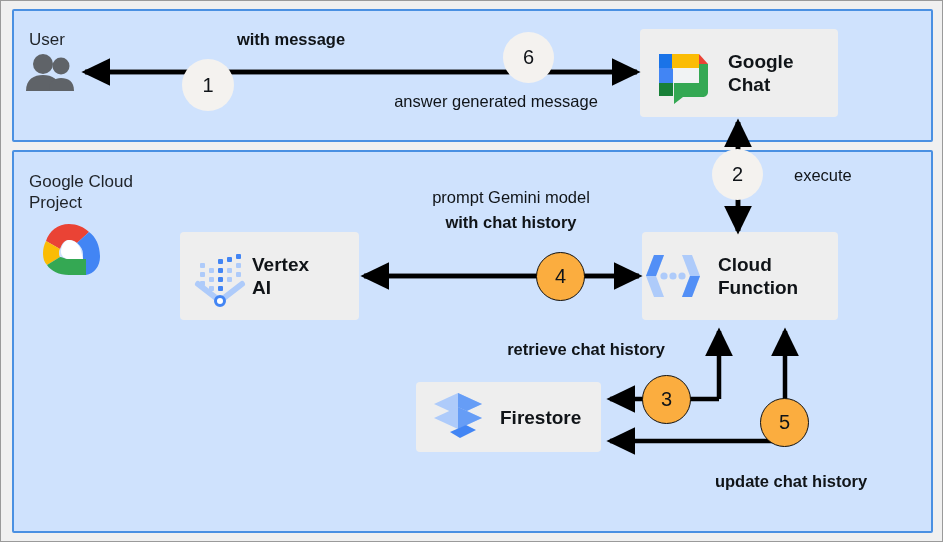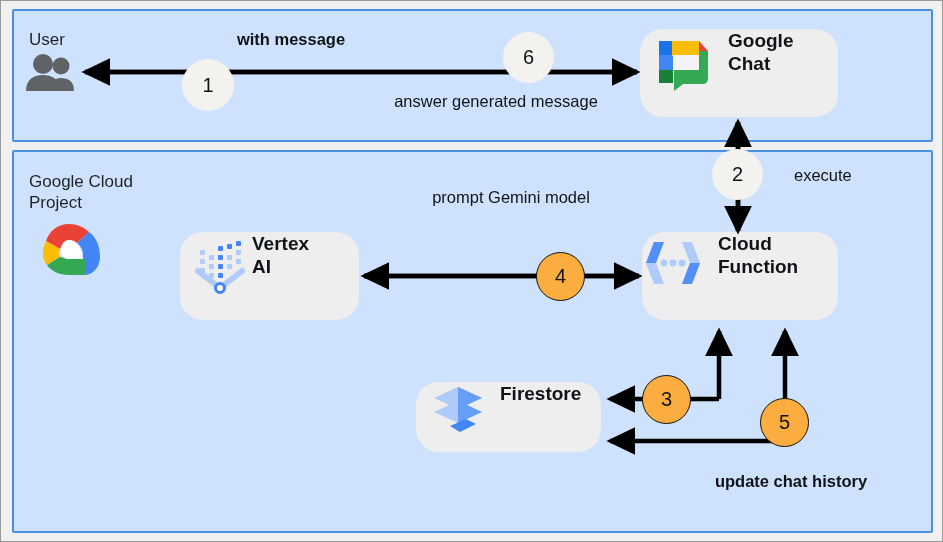--- a/index.html
+++ b/index.html
@@ -35,24 +35,24 @@
     color: #1f2328;
     font-size: 17px;
     line-height: 21px;
     white-space: pre-line;
   }
 
   
   .node {
     position: absolute;
     background: #eeeeee;
-    border-radius: 23px;
+    border-radius: 4px;
     box-sizing: border-box;
     display: flex;
-    align-items: flex-start;
+    align-items: center;
     justify-content: flex-start;
   }
   .node-logo {
     flex: 0 0 auto;
     display: flex;
     align-items: center;
     justify-content: center;
   }
   .node-label {
     font-size: 19px;
@@ -227,21 +227,23 @@
     </g>
   </svg>
 
   <div class="edge-label bold" style="left:160px; top:28px; width:260px;">with message</div>
 
   <div class="edge-label" style="left:330px; top:90px; width:330px;">answer generated message</div>
 
   <div class="edge-label" style="left:390px; top:186px; width:240px;">prompt Gemini model</div>
 
   <div class="edge-label" style="left:793px; top:164px; width:140px; text-align:left;">execute</div>
-
+  <div class="edge-label bold" style="left:390px; top:211px; width:240px;">with chat history</div>
+
+  <div class="edge-label bold" style="left:470px; top:338px; width:230px;">retrieve chat history</div>
 
   <div class="edge-label bold" style="left:690px; top:470px; width:200px;">update chat history</div>
 
   <div class="badge grey" style="left:181px; top:58px; width:52px; height:52px;">1</div>
 
   <div class="badge grey" style="left:736px; top:148px; width:51px; height:51px; transform:translateX(-25px);">2</div>
 
   <div class="badge orange" style="left:641px; top:374px; width:49px; height:49px;">3</div>
 
   <div class="badge orange" style="left:535px; top:251px; width:49px; height:49px;">4</div>

